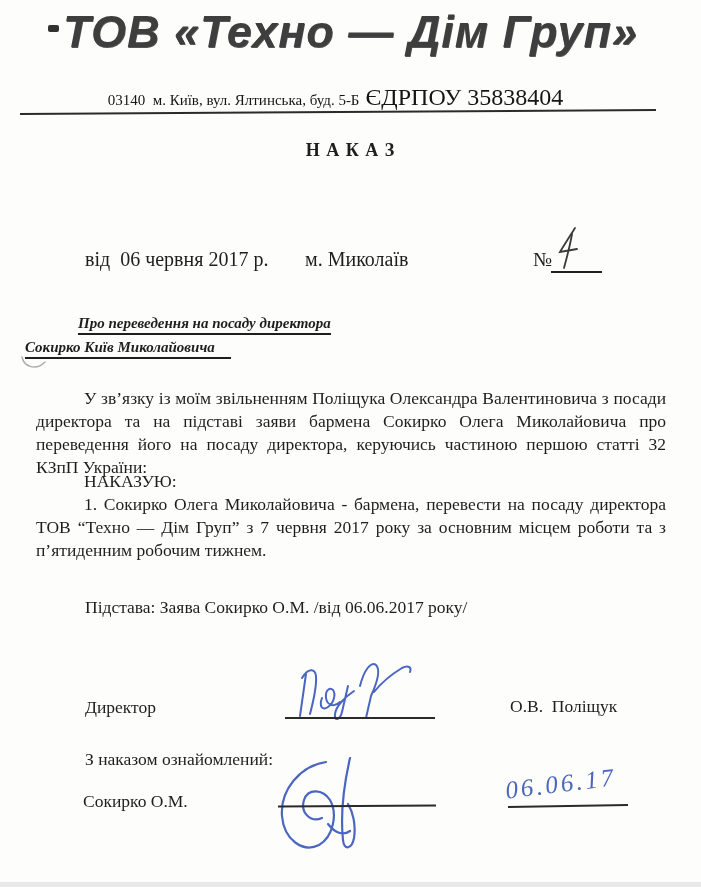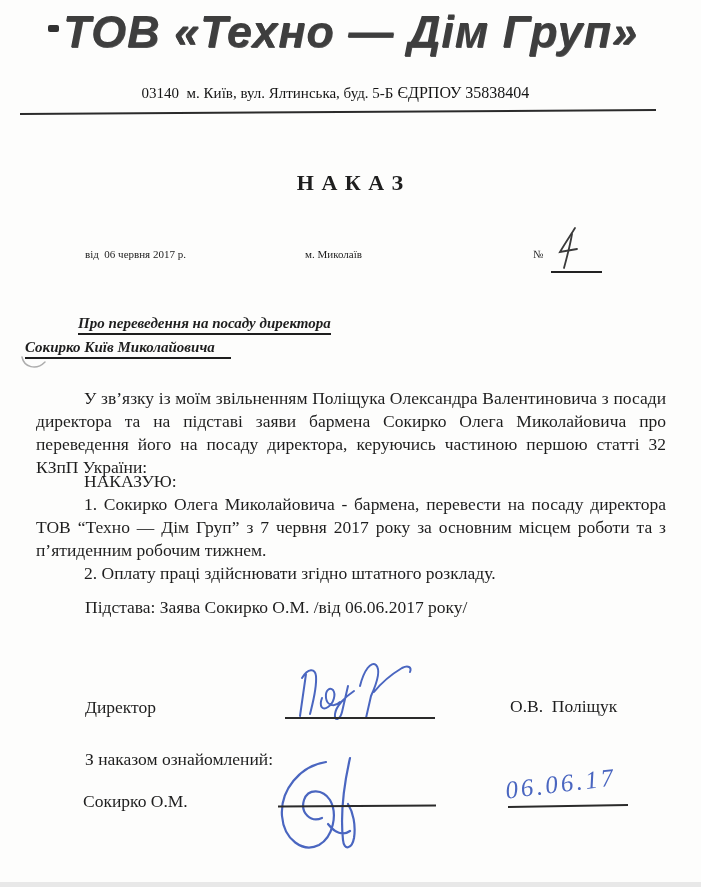--- a/index.html
+++ b/index.html
@@ -27,42 +27,42 @@
     color: #3e3e3e;
     letter-spacing: 1px;
     text-shadow: 0.5px 0.5px 0 #555;
   }
   .address-line {
     top: 84px; left: 0; right: 30px;
     text-align: center;
     font-size: 15px;
     color: #151515;
   }
-  .address-line .edrpou { font-size: 16px; white-space: pre; }
+  .address-line .edrpou { font-size: 24px; white-space: pre; }
   .header-rule {
     top: 111px; left: 20px; width: 636px; height: 2px;
     background: #2b2b2b;
     transform: rotate(-0.35deg);
   }
   .smudge {
     top: 25px; left: 48px; width: 11px; height: 7px;
     background: #1c1c1c; border-radius: 2px; opacity: 0.9;
   }
 
   
   .order-title {
-    top: 170px; left: 0; right: 0;
+    top: 140px; left: 0; right: 0;
     text-align: center;
     font-weight: bold;
-    font-size: 22px;
+    font-size: 18px;
     letter-spacing: 1px;
   }
 
   
-  .meta { font-size: 11px; }
+  .meta { font-size: 20px; }
   .date-issued { top: 248px; left: 85px; }
   .place { top: 248px; left: 305px; }
   .number-label { top: 248px; left: 533px; }
   .number-line { top: 271px; left: 551px; width: 51px; height: 2px; background: #222; }
   .number-hand { top: 224px; left: 554px; }
 
   
   .subject {
     font-weight: bold;
     font-style: italic;
@@ -142,21 +142,20 @@
     </svg>
   </div>
 
   <div class="abs bodytext intro">
     <p>У зв’язку із моїм звільненням Поліщука Олександра Валентиновича з посади директора та на підставі заяви бармена Сокирко Олега Миколайовича про переведення його на посаду директора, керуючись частиною першою статті 32 КЗпП України:</p>
   </div>
 
   <div class="abs bodytext resolve">
     <p>НАКАЗУЮ:</p>
     <p>1. Сокирко Олега Миколайовича - бармена, перевести на посаду директора ТОВ “Техно — Дім Груп” з 7 червня 2017 року за основним місцем роботи та з п’ятиденним робочим тижнем.</p>
-    <p>2. Оплату праці здійснювати згідно штатного розкладу.</p>
   </div>
 
   <div class="abs basis">Підстава: Заява Сокирко О.М. /від 06.06.2017 року/</div>
 
   <div class="abs sig-label director-label">Директор</div>
   <div class="abs director-sig">
     <svg width="160" height="75" viewBox="0 0 160 75" aria-hidden="true">
       <path d="M12,66 L18,24 M14,28 C20,18 27,18 28,26 C29,38 25,52 22,64
                M34,48 C31,56 34,61 40,57 C46,53 48,44 45,40 C42,37 37,40 38,48 C39,55 46,58 52,52
                M60,36 L54,62 C52,70 46,72 47,64 C48,56 57,47 66,41

